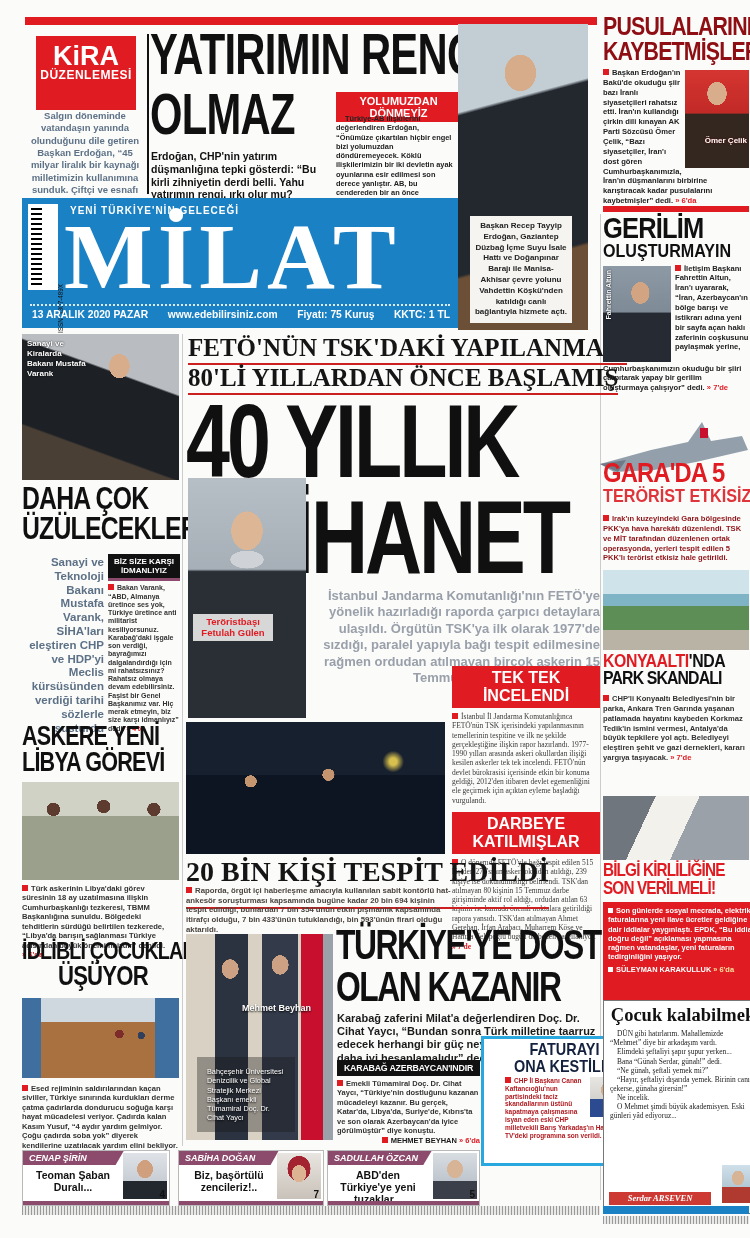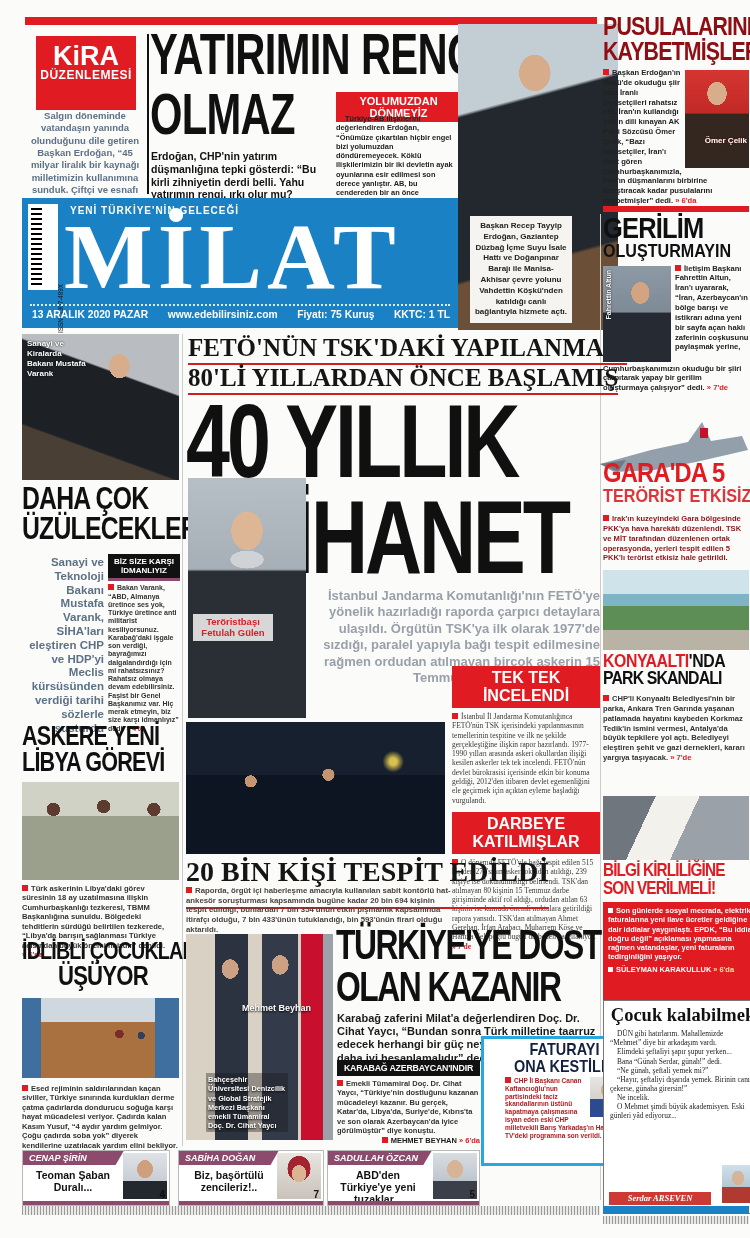--- a/index.html
+++ b/index.html
@@ -26,21 +26,21 @@
   #kira-badge .l1{font-size:27px;font-weight:900;line-height:.9;}
   #kira-badge .l2{font-size:12px;font-weight:800;letter-spacing:.5px;}
   #kira-body{left:26px;top:110px;width:118px;font-size:9.5px;font-weight:700;line-height:1.3;
         color:#5d7186;text-align:center;}
   #vline1{left:147px;top:34px;width:2px;height:160px;background:#111;}
   #hl-main1{left:150px;top:26px;font-size:58px;transform:scaleX(.72);}
   #hl-main2{left:150px;top:86px;font-size:58px;transform:scaleX(.72);}
   #main-deck{left:151px;top:150px;width:182px;font-size:10.5px;font-weight:800;line-height:1.22;color:#111;}
   #yol-head{left:336px;top:92px;width:121px;font-size:11px;}
   #yol-body{left:336px;top:114px;width:122px;font-size:7.4px;line-height:1.25;font-weight:600;color:#222;}
-  #erdogan-photo{left:458px;top:24px;width:160px;height:306px;
+  #erdogan-photo{left:458px;top:24px;width:130px;height:306px;
         background:
           radial-gradient(ellipse 26px 30px at 48% 16%,#d7ac8b 0 60%,transparent 61%),
           linear-gradient(165deg,transparent 0 26%,#23272e 27% 74%,#6b4f37 75%),
           linear-gradient(180deg,#c3cdd4 0 55%,#9fb0ba 55%);}
   #erdogan-photo .cap{position:absolute;left:12px;top:192px;width:94px;}
   
   #pusu{left:603px;top:14px;width:146px;}
   #pusu .t{font-size:26px;transform:scaleX(.82);color:#8e0e13;}
   #pusu .body{font-size:7.6px;line-height:1.3;font-weight:700;color:#222;margin-top:4px;}
   #omer-photo{float:right;width:64px;height:98px;margin:2px 0 2px 3px;
@@ -135,22 +135,22 @@
         padding-bottom:19px;white-space:nowrap;}
   #tespit-body{left:186px;top:886px;width:268px;font-size:7.8px;line-height:1.25;font-weight:600;color:#4a443e;}
 
   
   #dost-photo{left:186px;top:934px;width:147px;height:206px;
         background:
           radial-gradient(ellipse 14px 16px at 30% 17%,#cda183 0 60%,transparent 61%),
           radial-gradient(ellipse 14px 16px at 64% 15%,#cda183 0 60%,transparent 61%),
           linear-gradient(90deg,transparent 0 20%,#2c3340 20% 42%,transparent 42% 52%,#333b4a 52% 76%,transparent 76%),
           linear-gradient(90deg,#d9d2c4 0 78%,#c8102e 78% 93%,#9aa1a8 93%);}
-  #dost-photo .cap{position:absolute;left:20px;bottom:8px;width:78px;color:#fff;font-size:7.3px;
-        font-weight:700;line-height:1.25;text-shadow:0 1px 2px #000;background:rgba(20,20,20,.35);padding:2px;}
+  #dost-photo .cap{position:absolute;left:11px;bottom:8px;width:78px;color:#fff;font-size:7.3px;
+        font-weight:400;line-height:1.25;text-shadow:0 1px 2px #000;background:rgba(20,20,20,.35);padding:10px;}
   #dost-photo .lbl{position:absolute;left:56px;top:70px;color:#fff;font-size:9px;font-weight:800;
         text-shadow:0 1px 2px #000;line-height:1.1;}
   #dost-t1{left:336px;top:924px;font-size:43px;transform:scaleX(.74);letter-spacing:-2px;}
   #dost-t2{left:336px;top:966px;font-size:43px;transform:scaleX(.74);letter-spacing:-2px;}
   #dost-deck{left:337px;top:1012px;width:263px;font-size:11px;font-weight:700;line-height:1.2;color:#1b1b1b;}
   #karabag{left:337px;top:1060px;width:143px;}
   #karabag .hd{font-size:8.8px;letter-spacing:-.2px;}
   #karabag .bd{font-size:7.5px;line-height:1.25;color:#333;font-weight:600;margin-top:3px;}
   #karabag .by{font-size:7.5px;font-weight:800;text-align:right;margin-top:1px;}
   #faturayi{left:481px;top:1036px;width:119px;height:120px;border:3px solid #29a8e0;background:#fff;

